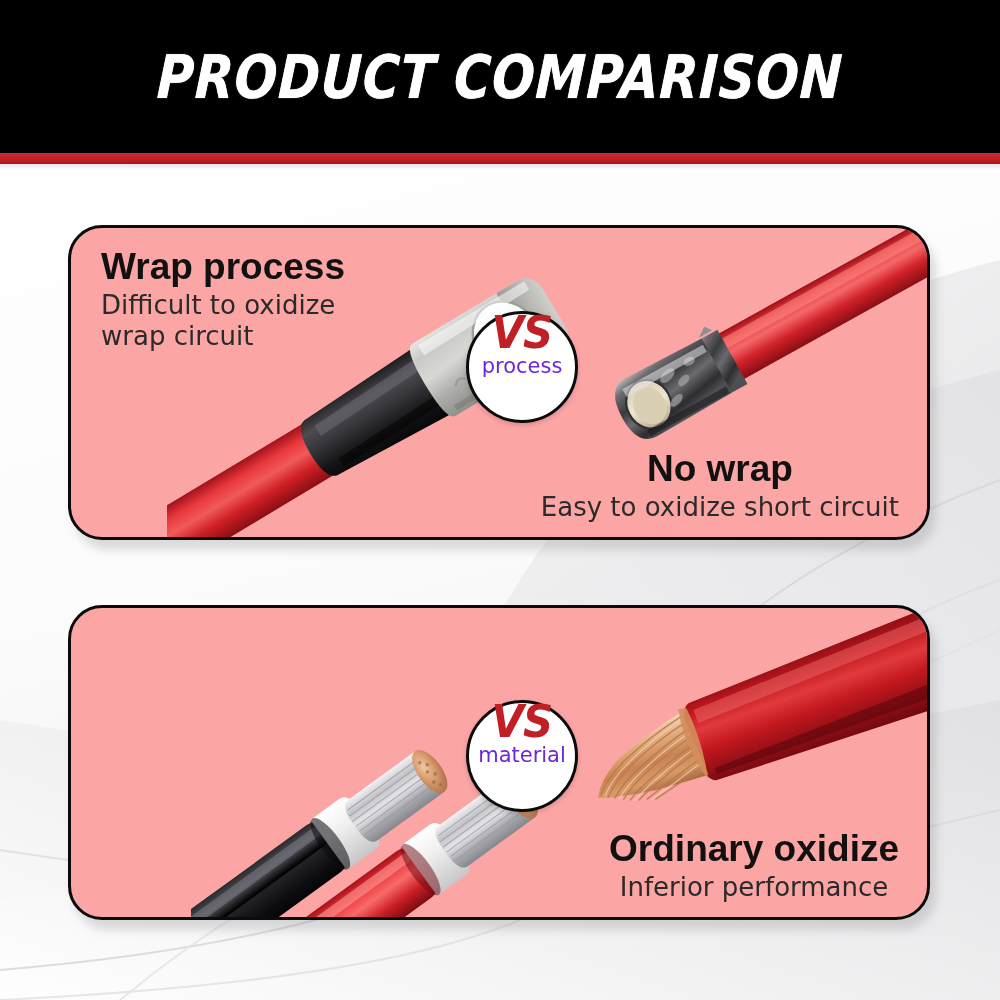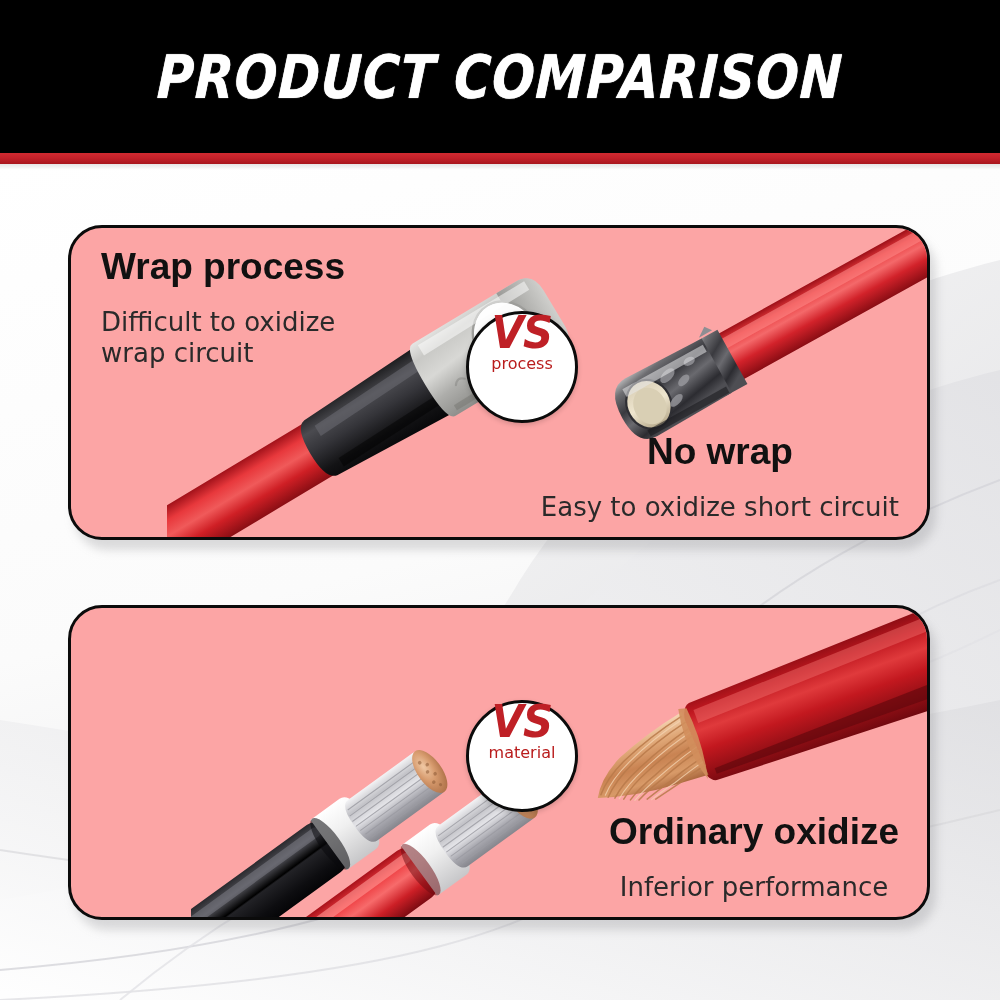--- a/index.html
+++ b/index.html
@@ -75,21 +75,21 @@
   .txt-left  { position:absolute; left:30px; top:18px; z-index:6; }
   .txt-right { position:absolute; right:28px; bottom:14px; text-align:center; z-index:6; }
 
   .head-lg {
     font-size:37px; font-weight:bold; color:#111111;
     line-height:1.12; white-space:nowrap;
     font-family:"Liberation Sans", sans-serif;
   }
   .sub-lg {
     font-size:26px; color:#2a2a2a; font-weight:normal;
-    line-height:1.18; margin-top:20px; white-space:nowrap;
+    line-height:1.18; margin-top:3px; white-space:nowrap;
     font-family:"DejaVu Sans", sans-serif;
   }
   .sub-lg .l2 { display:block; }
 
   
   .vs-badge {
     position:absolute; z-index:20;
     width:112px; height:112px; border-radius:50%;
     background:#ffffff;
     border:3.5px solid #0b0b0b;
@@ -103,21 +103,21 @@
   .vs-text {
     font-family:"DejaVu Sans", sans-serif;
     font-weight:bold; font-style:italic;
     font-size:44px; line-height:0.86;
     color:#bf2026;
     letter-spacing:-1px;
     transform:scaleX(0.95);
   }
   .vs-sub {
     font-family:"DejaVu Sans", sans-serif;
-    font-size:16px; color:#b91c1c; line-height:1;
+    font-size:21px; color:#6d28d9; line-height:1;
     margin-top:4px;
   }
 
   
   .art { position:absolute; z-index:3; pointer-events:none; }
 
   
   #art-wrapped-lug { left:96px; top:40px; width:430px; height:272px; }
   
   #art-bare-lug    { left:530px; top:-10px; width:340px; height:250px; }

